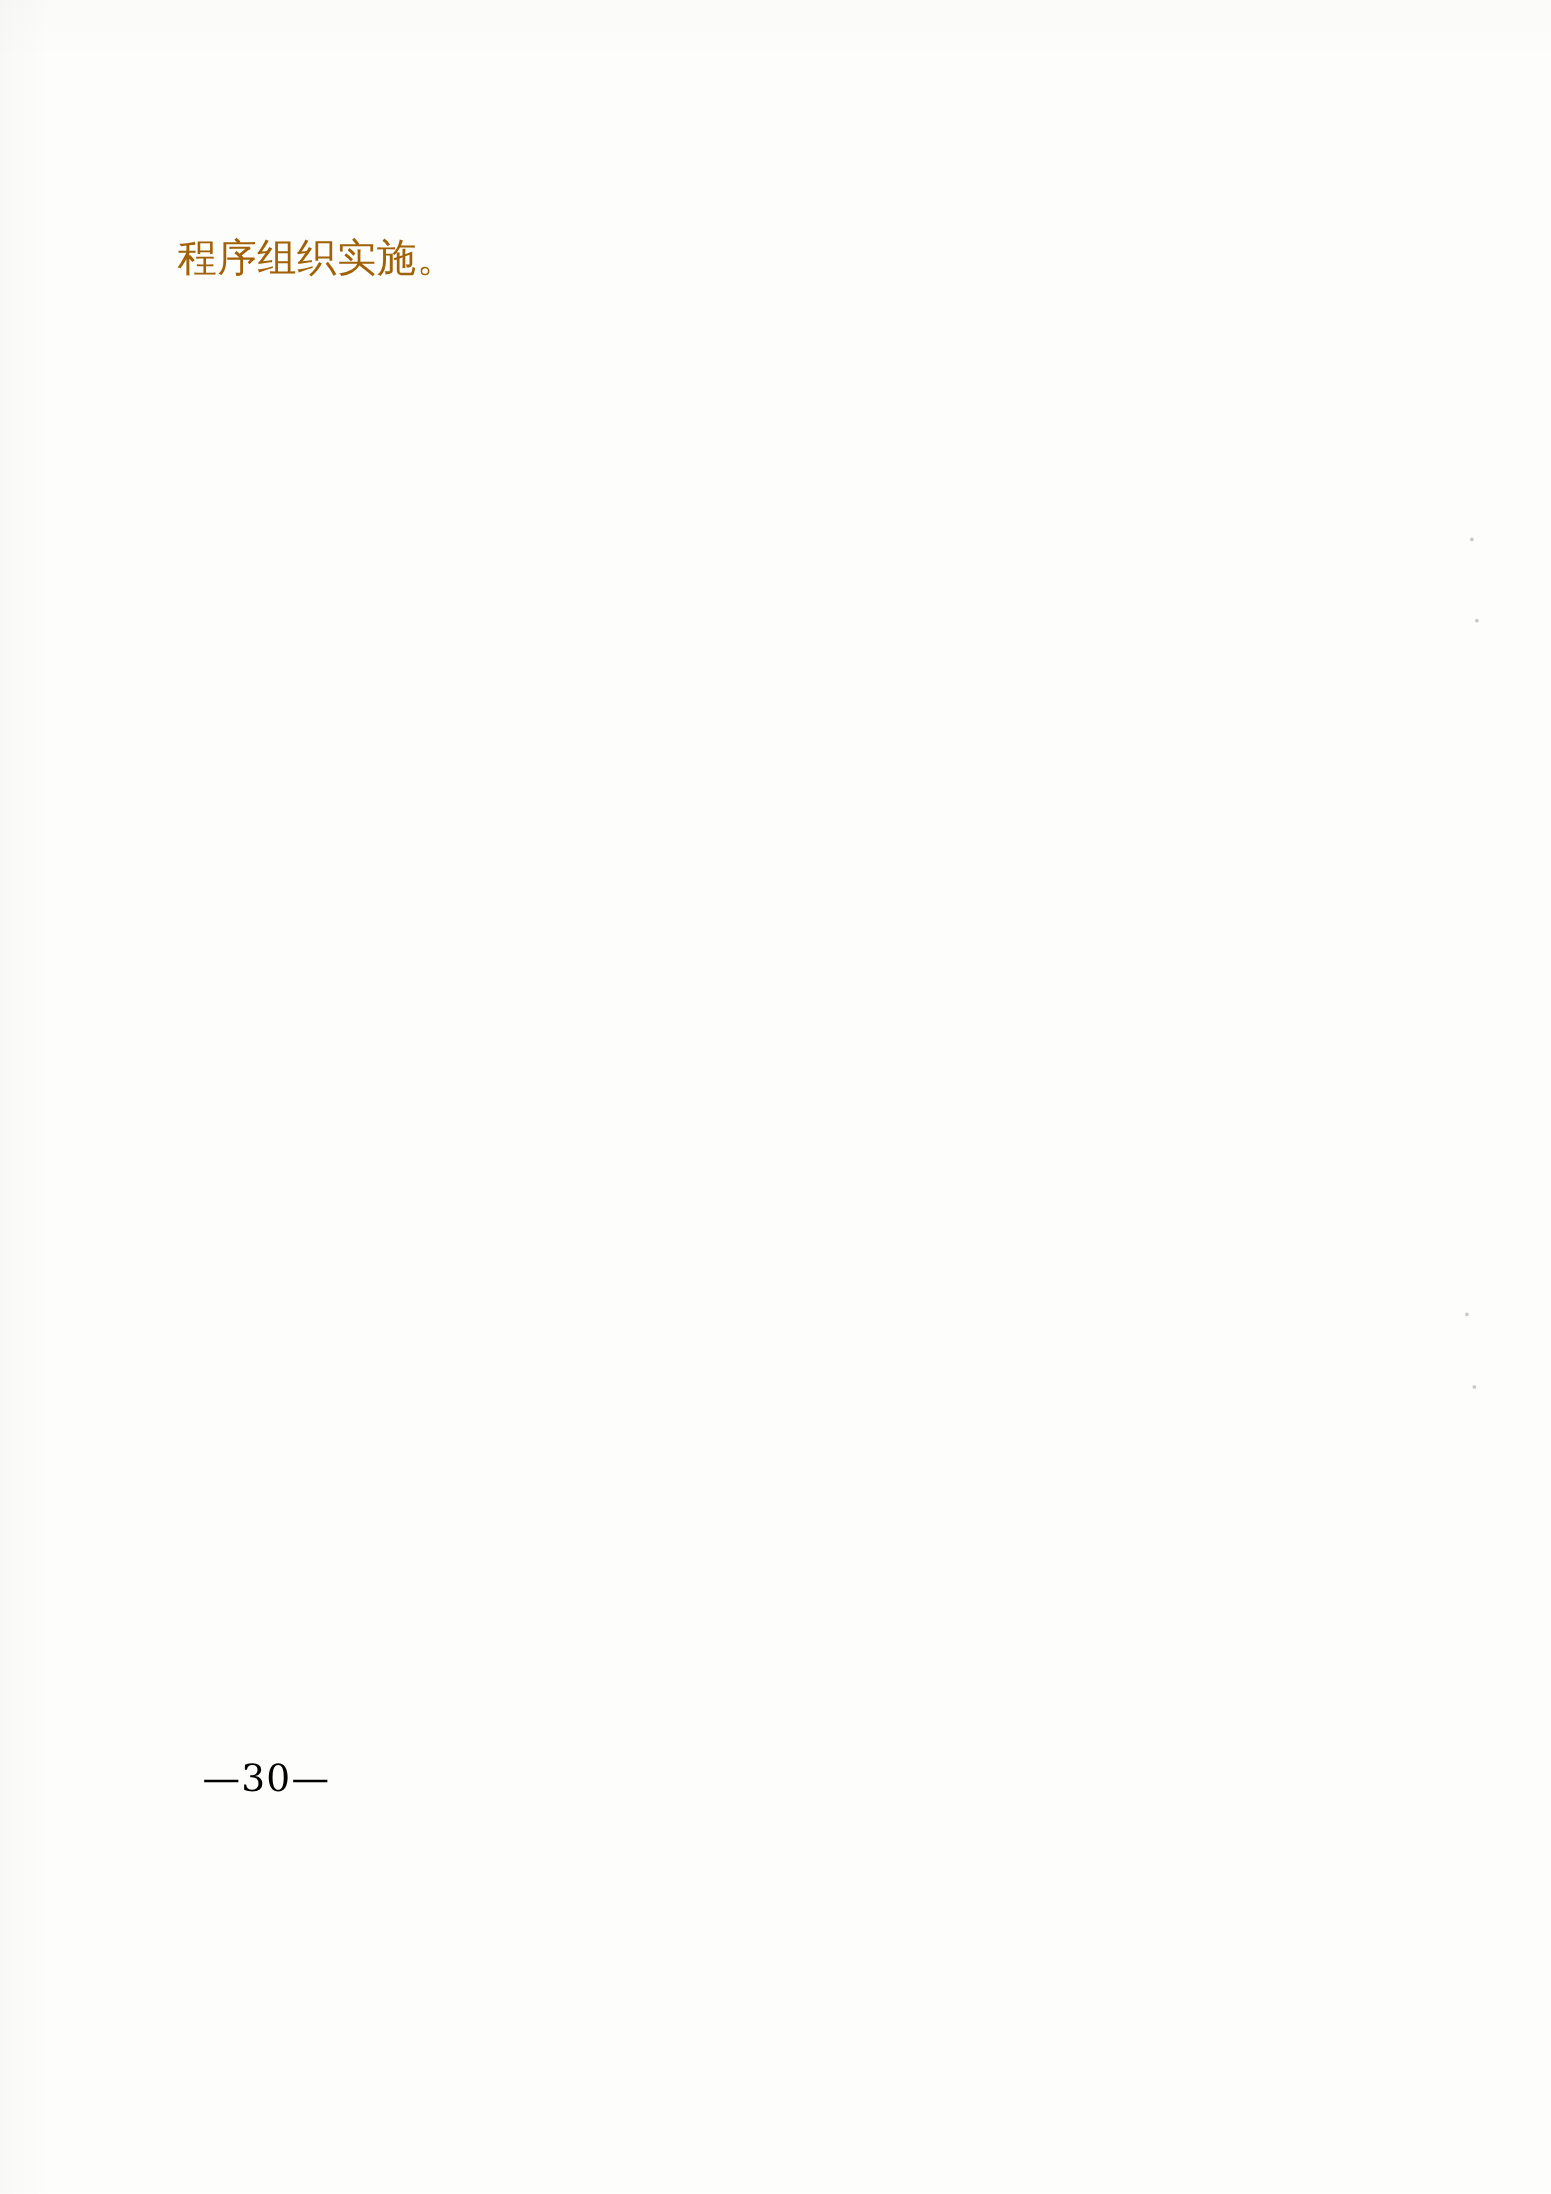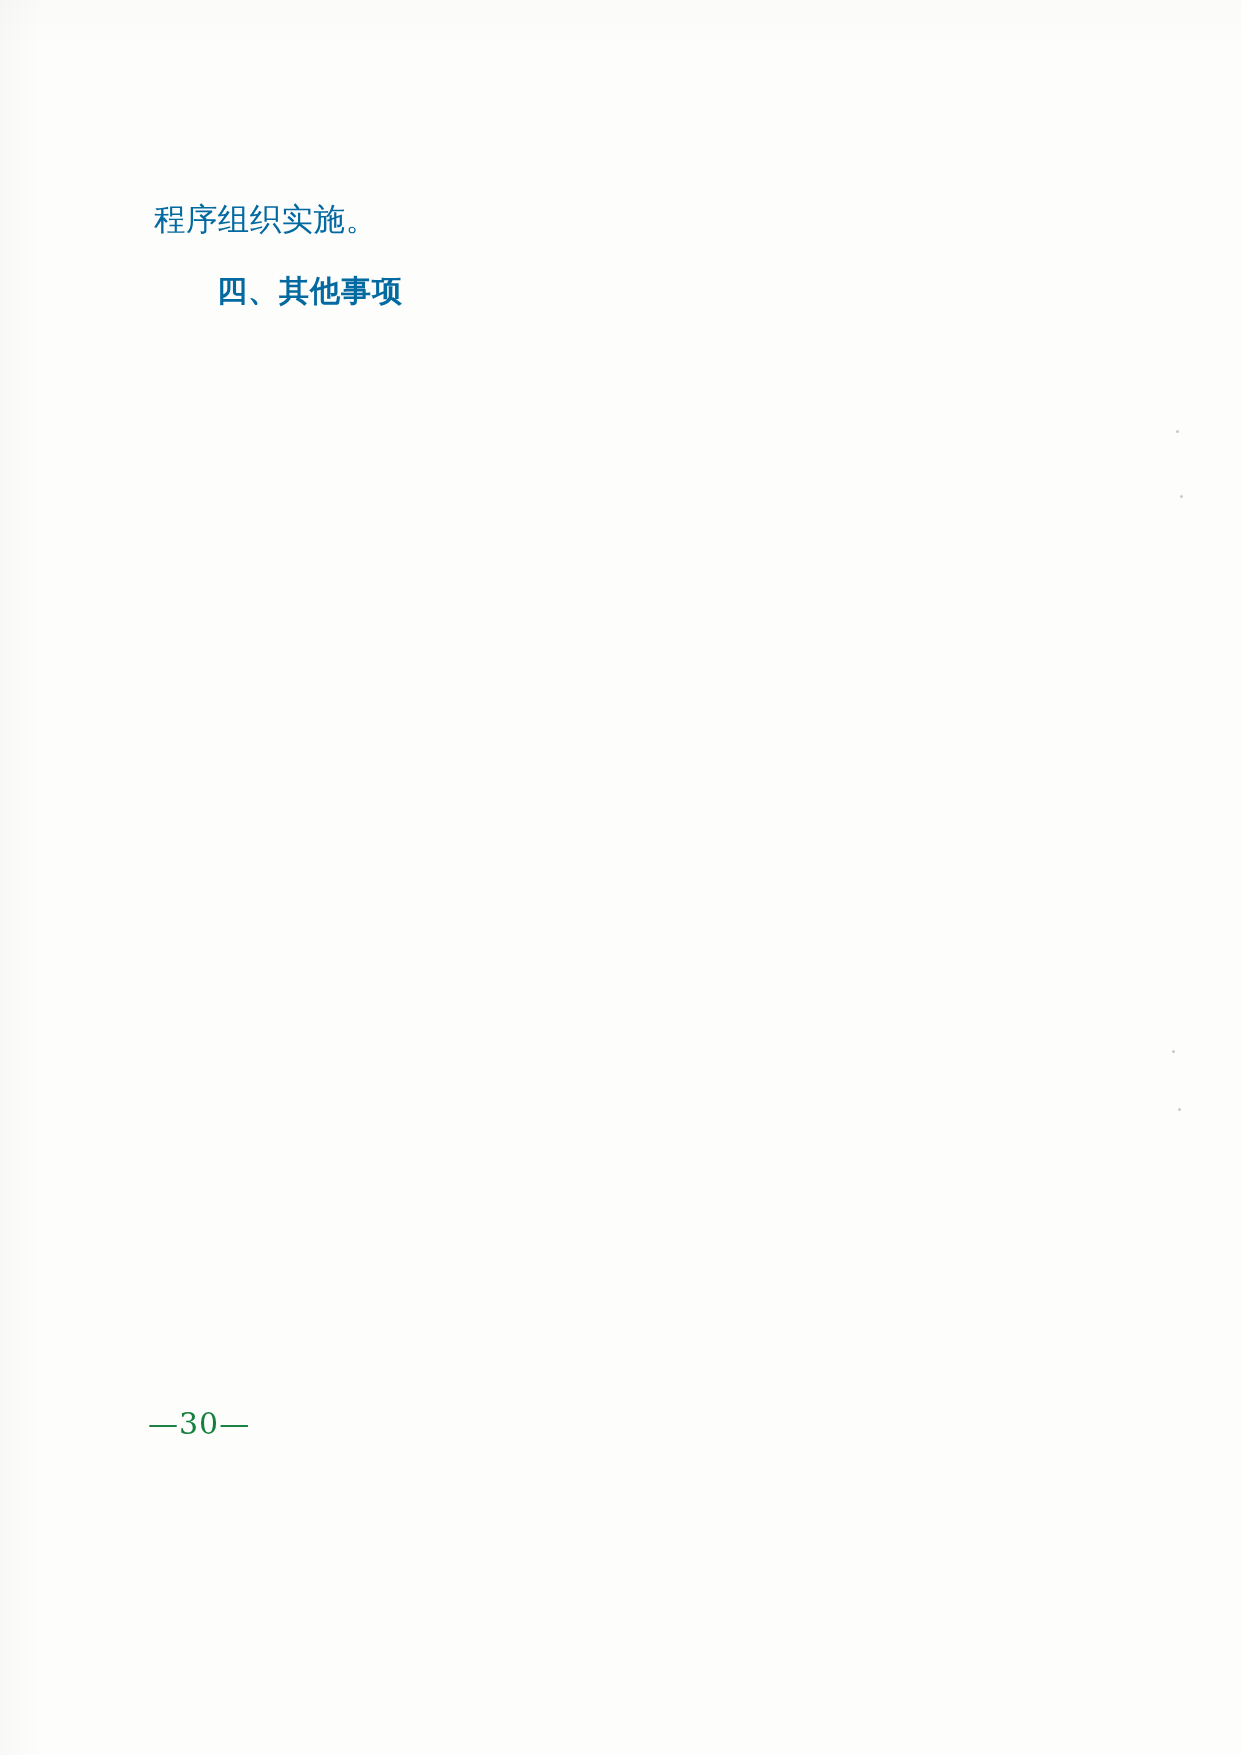--- a/index.html
+++ b/index.html
@@ -29,27 +29,27 @@
   }
   .content {
     position: absolute;
     left: 138px;
     top: 176px;
     width: 868px;
   }
   .doc-line,
   .doc-para,
   .doc-heading {
-    color: #0369a1;
+    color: #a16207;
     font-size: 31.5px;
     line-height: 55.3px;
     letter-spacing: 0.4px;
     text-align: justify;
     text-justify: inter-character;
-    margin: 16px;
+    margin: 4px;
     font-family: "DejaVu Serif", "Liberation Serif", serif;
   }
   .doc-para {
     text-indent: 63px;
   }
   .doc-line {
     text-indent: 0;
   }
   .doc-heading {
     text-indent: 63px;
@@ -58,24 +58,24 @@
     letter-spacing: 1px;
     font-size: 30px;
   }
   
   .doc-para:last-child,
   .doc-line:last-child {
     text-align-last: left;
   }
   .page-number {
     position: absolute;
-    left: 148px;
+    left: 162px;
     top: 1406px;
     font-size: 30px;
-    color: #15803d;
+    color: #000000;
     letter-spacing: 1px;
     font-family: "DejaVu Serif", "Liberation Serif", serif;
   }
   
   .edge-mark {
     position: absolute;
     background: #c9c9c9;
     width: 3px;
     height: 3px;
     border-radius: 50%;
@@ -88,21 +88,20 @@
 </head>
 <body>
 
 <div class="page">
   <div class="paper-tint"></div>
 
   <div class="content">
 
     <p class="doc-line">程序组织实施。</p>
 
-    <p class="doc-heading">四、其他事项</p>
 
 
 
 
 
 
   </div>
 
   <div class="page-number">—30—</div>
 

